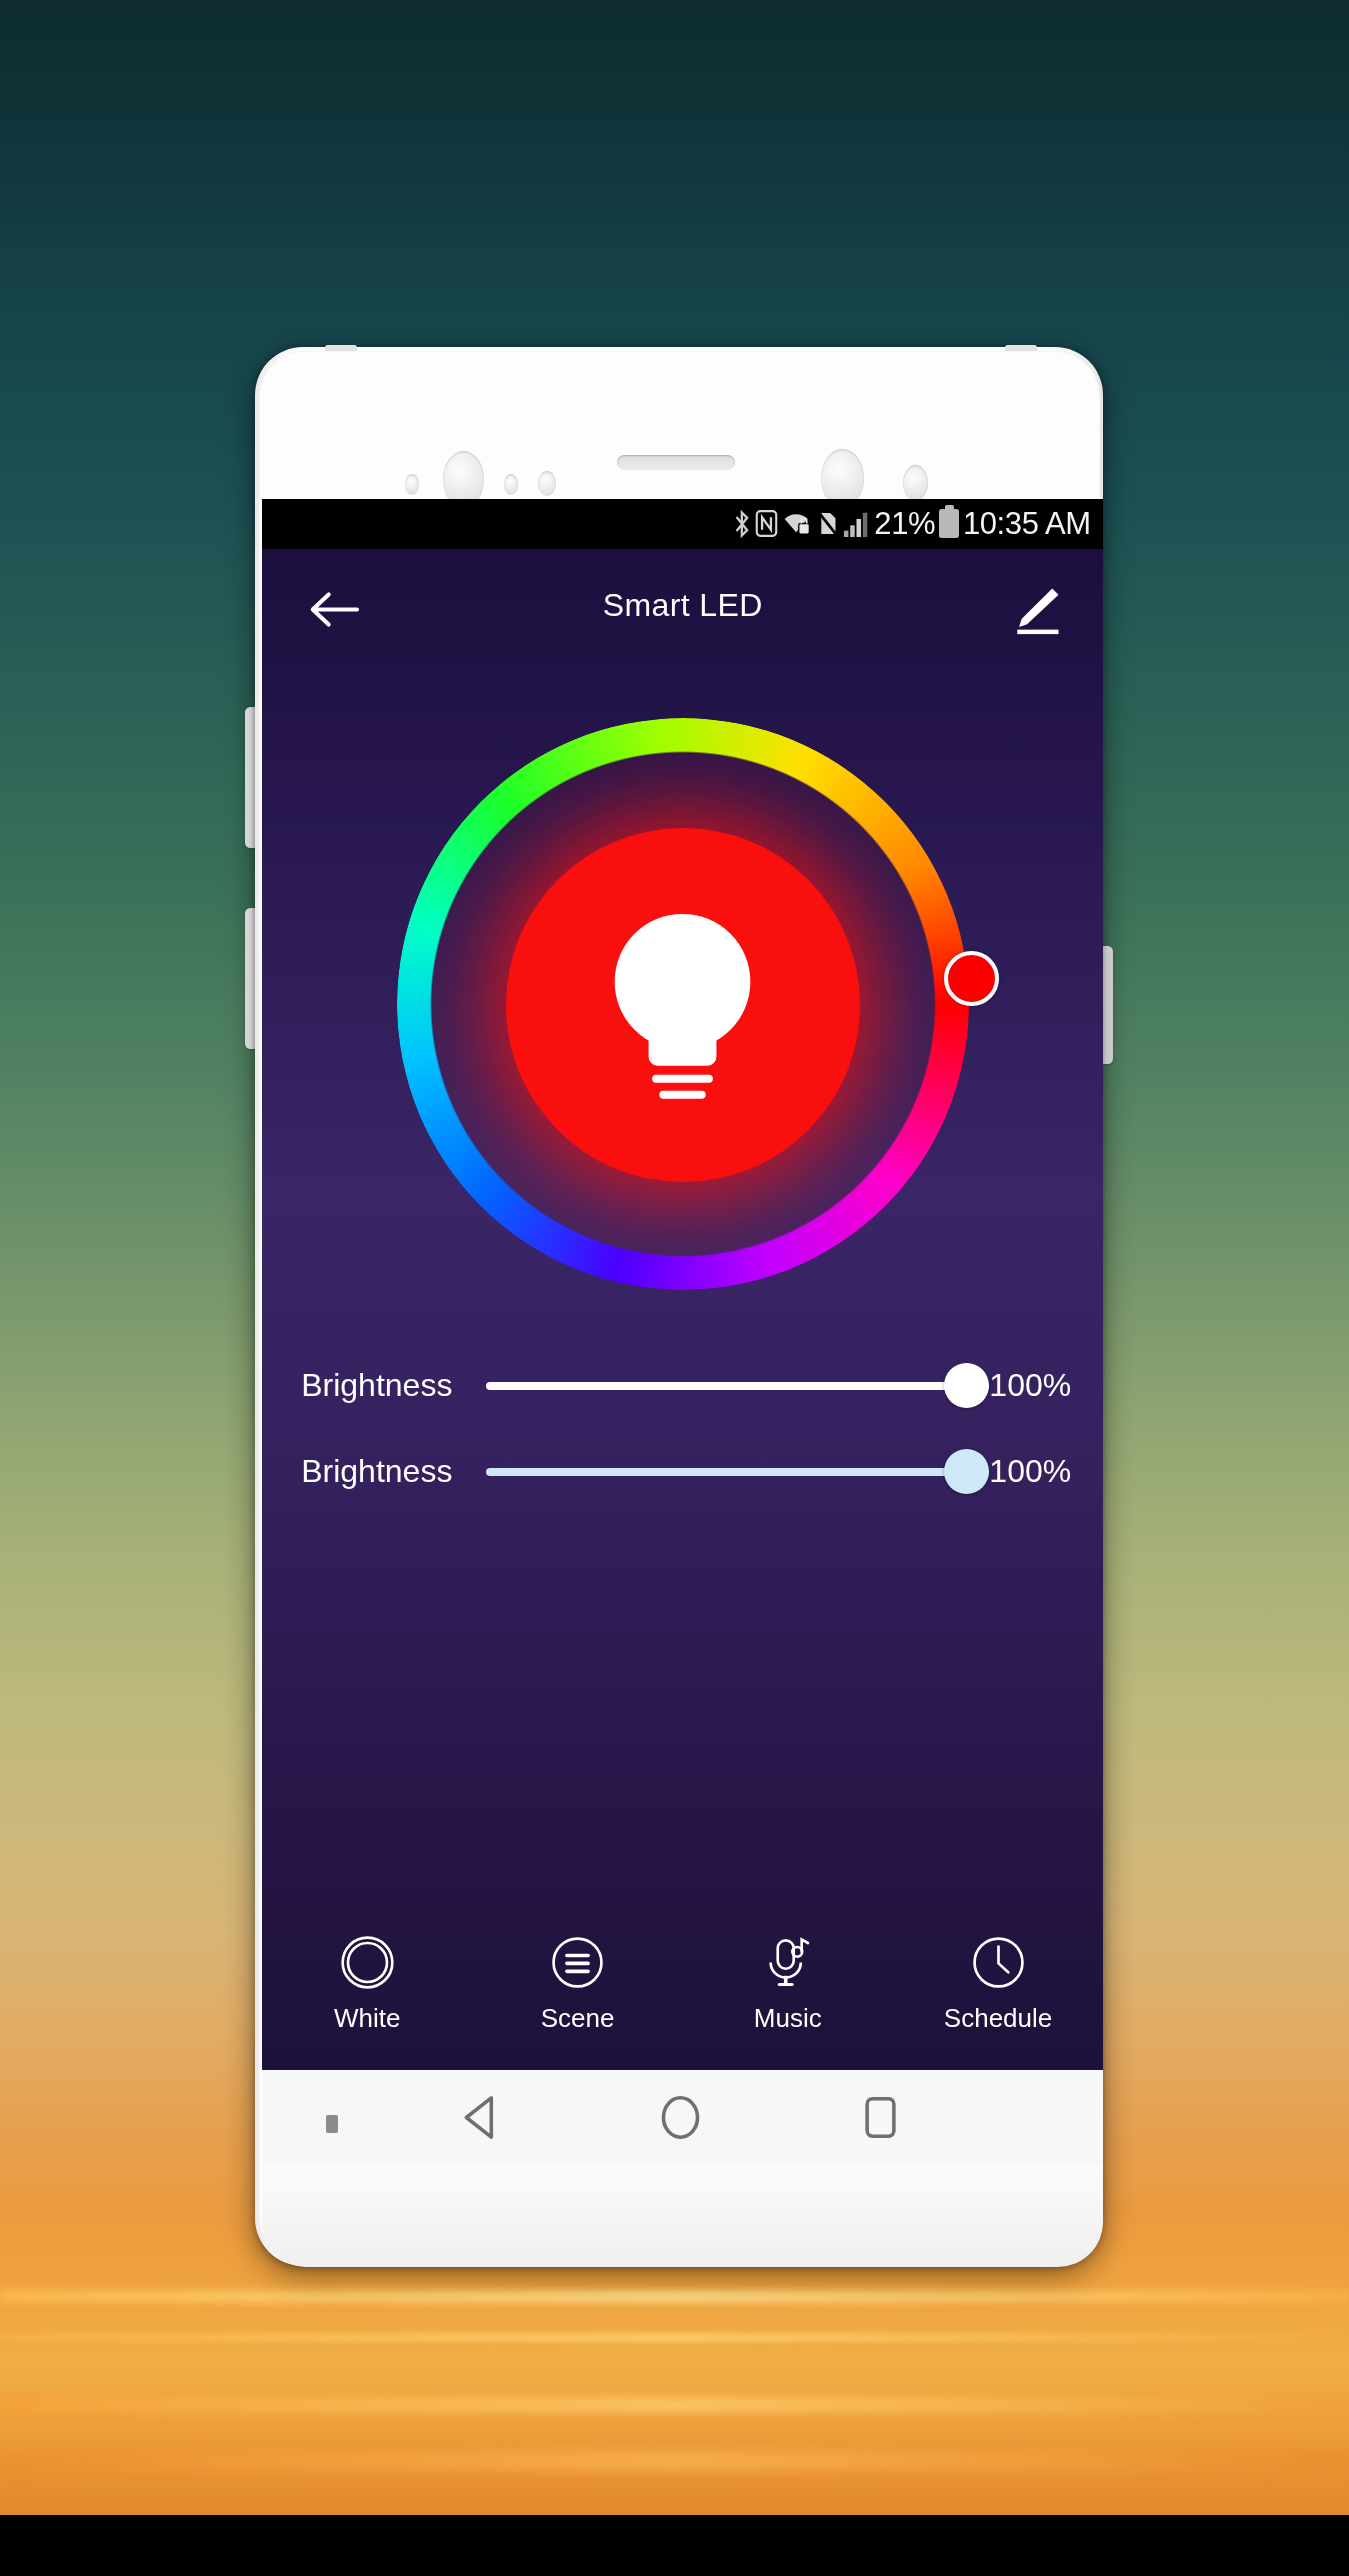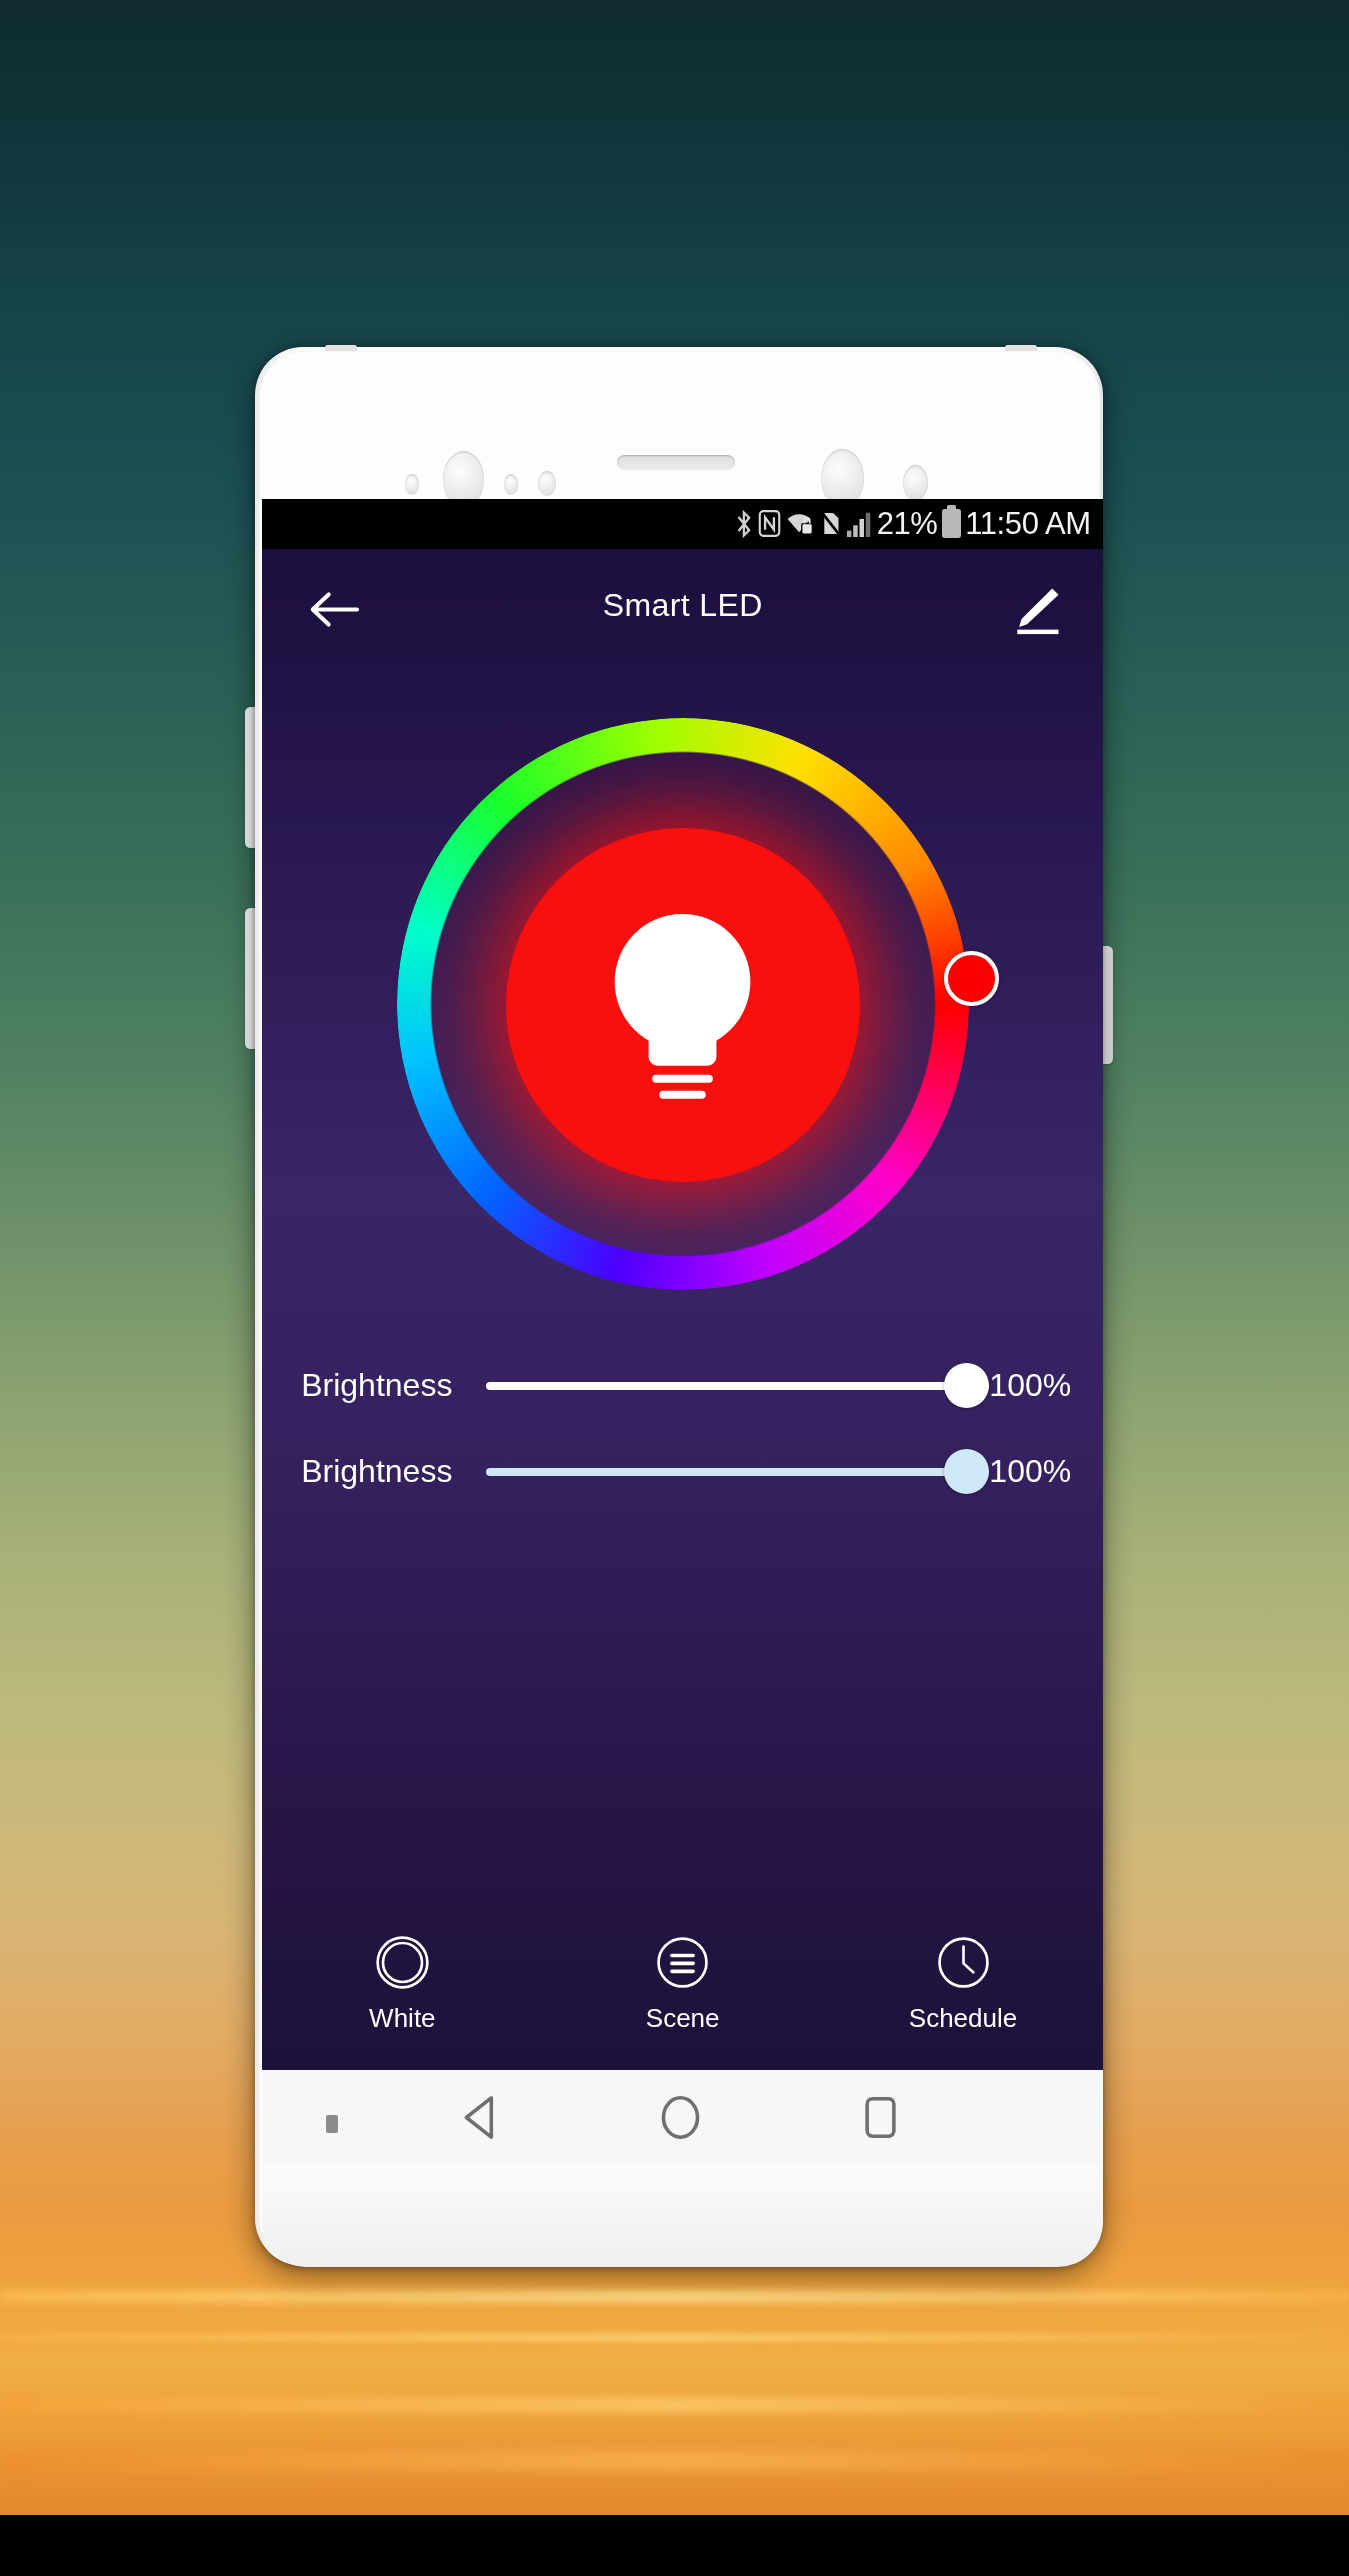--- a/index.html
+++ b/index.html
@@ -222,21 +222,21 @@
           <span class="sb-icon">
             <svg width="27" height="29" viewBox="0 0 30 32">
                 <rect x="1" y="24" width="5" height="7" fill="#a8a8a8"></rect>
                 <rect x="8" y="18" width="5" height="13" fill="#bdbdbd"></rect>
                 <rect x="15" y="11" width="5" height="20" fill="#d2d2d2"></rect>
                 <rect x="22" y="4" width="5" height="27" fill="#6e6e6e"></rect>
               </svg>
           </span>
           <span class="sb-text">21%</span>
           <span class="sb-batt"></span>
-          <span class="sb-text">11:50 AM</span>
+          <span class="sb-text">10:35 AM</span>
         </div>
 
         <div class="app">
 
           <div class="appbar">
             <div class="back">
               <svg width="54" height="39" viewBox="0 0 60 44">
                   <path d="M56 22 H6 M24 5 L6 22 L24 39" fill="none" stroke="#fff" stroke-width="4.6" stroke-linecap="round" stroke-linejoin="round"></path>
                 </svg>
             </div>
@@ -299,20 +299,33 @@
                 <svg width="55" height="55" viewBox="0 0 62 62">
                     <circle cx="31" cy="31" r="27" fill="none" stroke="#fff" stroke-width="3"></circle>
                     <rect x="17" y="21" width="28" height="4" rx="2" fill="#fff"></rect>
                     <rect x="17" y="30" width="28" height="4" rx="2" fill="#fff"></rect>
                     <rect x="17" y="39" width="28" height="4" rx="2" fill="#fff"></rect>
                   </svg>
               </span>
               <span class="tlabel">Scene</span>
             </div>
 
+            <div class="tab">
+              <span class="ticon">
+                <svg width="55" height="55" viewBox="0 0 62 62">
+                  <rect x="20" y="6" width="18" height="32" rx="9" fill="none" stroke="#fff" stroke-width="3"></rect>
+                  <path d="M12 31 A17 17 0 0 0 46 31" fill="none" stroke="#fff" stroke-width="3"></path>
+                  <rect x="27" y="46" width="4" height="9" fill="#fff"></rect>
+                  <rect x="20" y="54" width="18" height="3.6" rx="1.8" fill="#fff"></rect>
+                  <circle cx="42" cy="19" r="5.5" fill="none" stroke="#fff" stroke-width="3"></circle>
+                  <path d="M47 19 V5 L54 9" fill="none" stroke="#fff" stroke-width="3" stroke-linecap="round"></path>
+                </svg>
+              </span>
+              <span class="tlabel">Music</span>
+            </div>
 
             <div class="tab">
               <span class="ticon">
                 <svg width="55" height="55" viewBox="0 0 62 62">
                     <circle cx="31" cy="31" r="27" fill="none" stroke="#fff" stroke-width="3"></circle>
                     <path d="M31 13 V32 L42 42" fill="none" stroke="#fff" stroke-width="3" stroke-linecap="round" stroke-linejoin="round"></path>
                   </svg>
               </span>
               <span class="tlabel">Schedule</span>
             </div>

